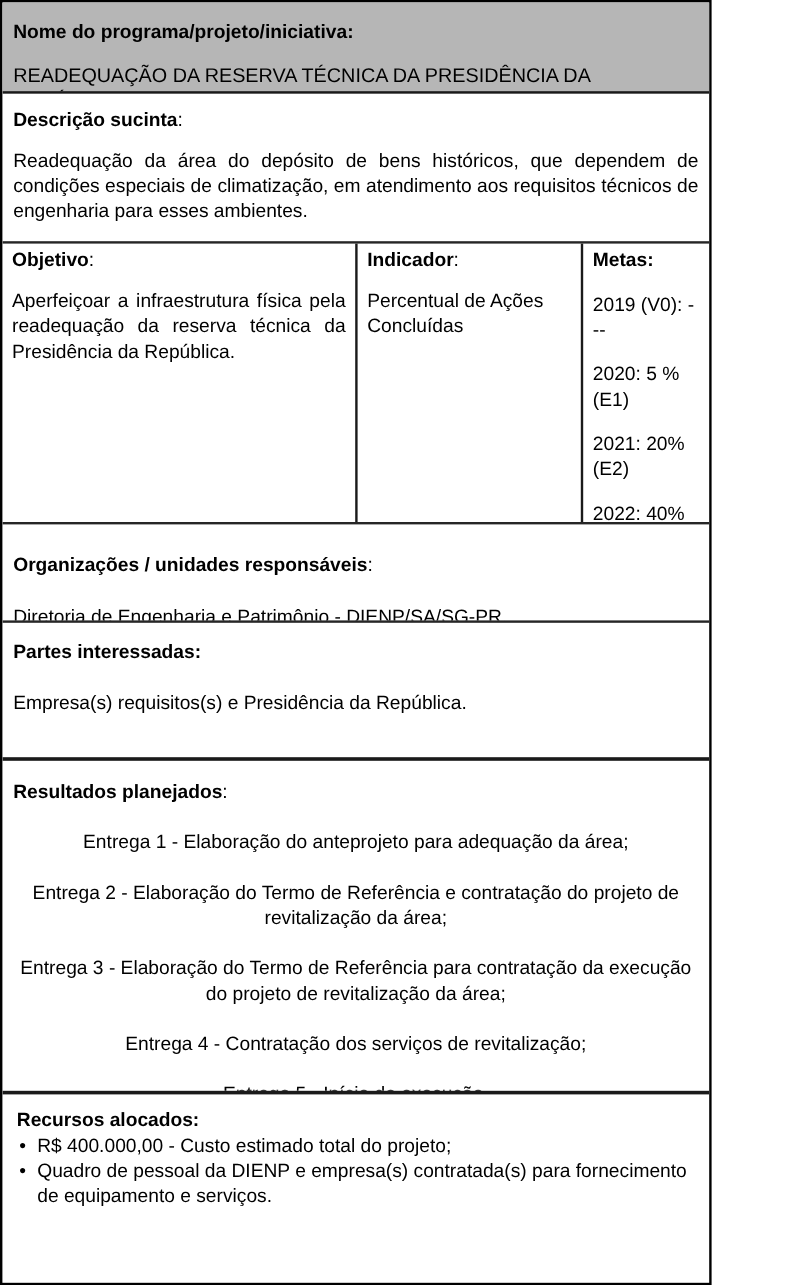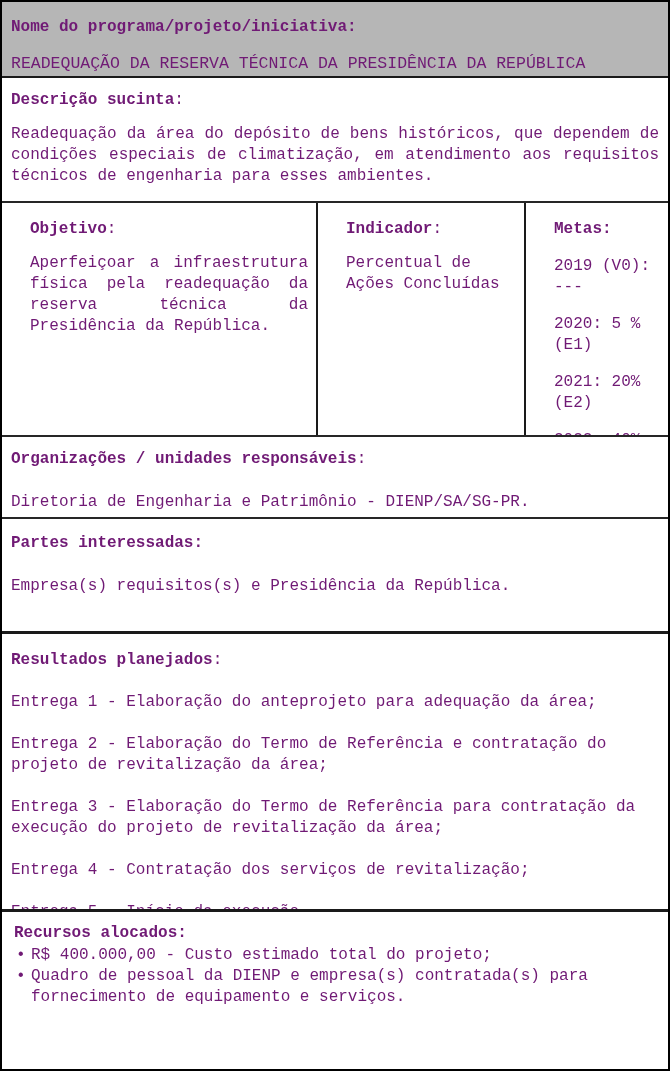--- a/index.html
+++ b/index.html
@@ -1,57 +1,57 @@
 <!DOCTYPE html>
 <html lang="pt"><head>
 <meta charset="utf-8">
 <style>
   html,body{margin:0;padding:0;background:#ffffff;}
   .page{
     position:relative;
-    width:670px;height:1071px;
+    width:593px;height:1071px;
     box-sizing:border-box;
     border:2px solid #000;
     background:#ffffff;
-    font-family:Liberation Mono, monospace;
+    font-family:Liberation Sans, sans-serif;
     font-size:16px;
     line-height:21px;
-    color:#701a75;
+    color:#000000;
     overflow:hidden;
   }
   .sec{box-sizing:border-box;padding:0 9px;overflow:hidden;}
   .sec-header{
     height:76px;
     background:#b6b6b6;
     border-bottom:2px solid #1a1a1a;
     padding-top:15px;
   }
   .sec-header .line1{font-weight:bold;}
   .sec-header .line2{margin-top:15px;font-size:16.5px;}
   .sec-descricao{height:125px;border-bottom:2px solid #262626;padding-top:12px;}
   .row3{
     display:flex;
     height:234px;
     border-bottom:2px solid #262626;
     box-sizing:border-box;
   }
-  .cell{box-sizing:border-box;padding:16px 8px;overflow:hidden;margin-left:20px;}
+  .cell{box-sizing:border-box;padding:4px 8px;overflow:hidden;}
   .cell-objetivo{width:296px;border-right:2px solid #1a1a1a;}
   .cell-indicador{width:188px;border-right:2px solid #1a1a1a;}
   .cell-metas{flex:1;}
-  .sec-organizacoes{height:82px;border-bottom:2px solid #262626;padding-top:12px;}
+  .sec-organizacoes{height:82px;border-bottom:2px solid #262626;padding-top:24px;}
   .sec-partes{height:115px;border-bottom:3px solid #1a1a1a;padding-top:14px;}
   .sec-resultados{height:278px;border-bottom:3px solid #1a1a1a;padding-top:16px;}
   .sec-recursos{height:157px;padding-top:11px;padding-left:12px;}
   .h{font-weight:bold;}
   .body-par{margin:13px 0 0 0;text-align:justify;}
   .body-par-left{margin:13px 0 0 0;}
   .gap22{margin-top:22px;}
   .meta-item{margin:16px 0 0 0;}
-  .entrega{margin:21px 0 0 0;}
+  .entrega{margin:21px 0 0 0;text-align:center;}
   .bullets{margin:1px 0 0 0;}
   .bullet-row{display:flex;margin:0;}
   .bullet-marker{width:14px;flex:0 0 14px;padding-left:2px;}
   .bullet-text{flex:1;padding-left:1px;}
   p{margin:0;}
 </style>
 </head>
 <body>
 
 <div class="page">

